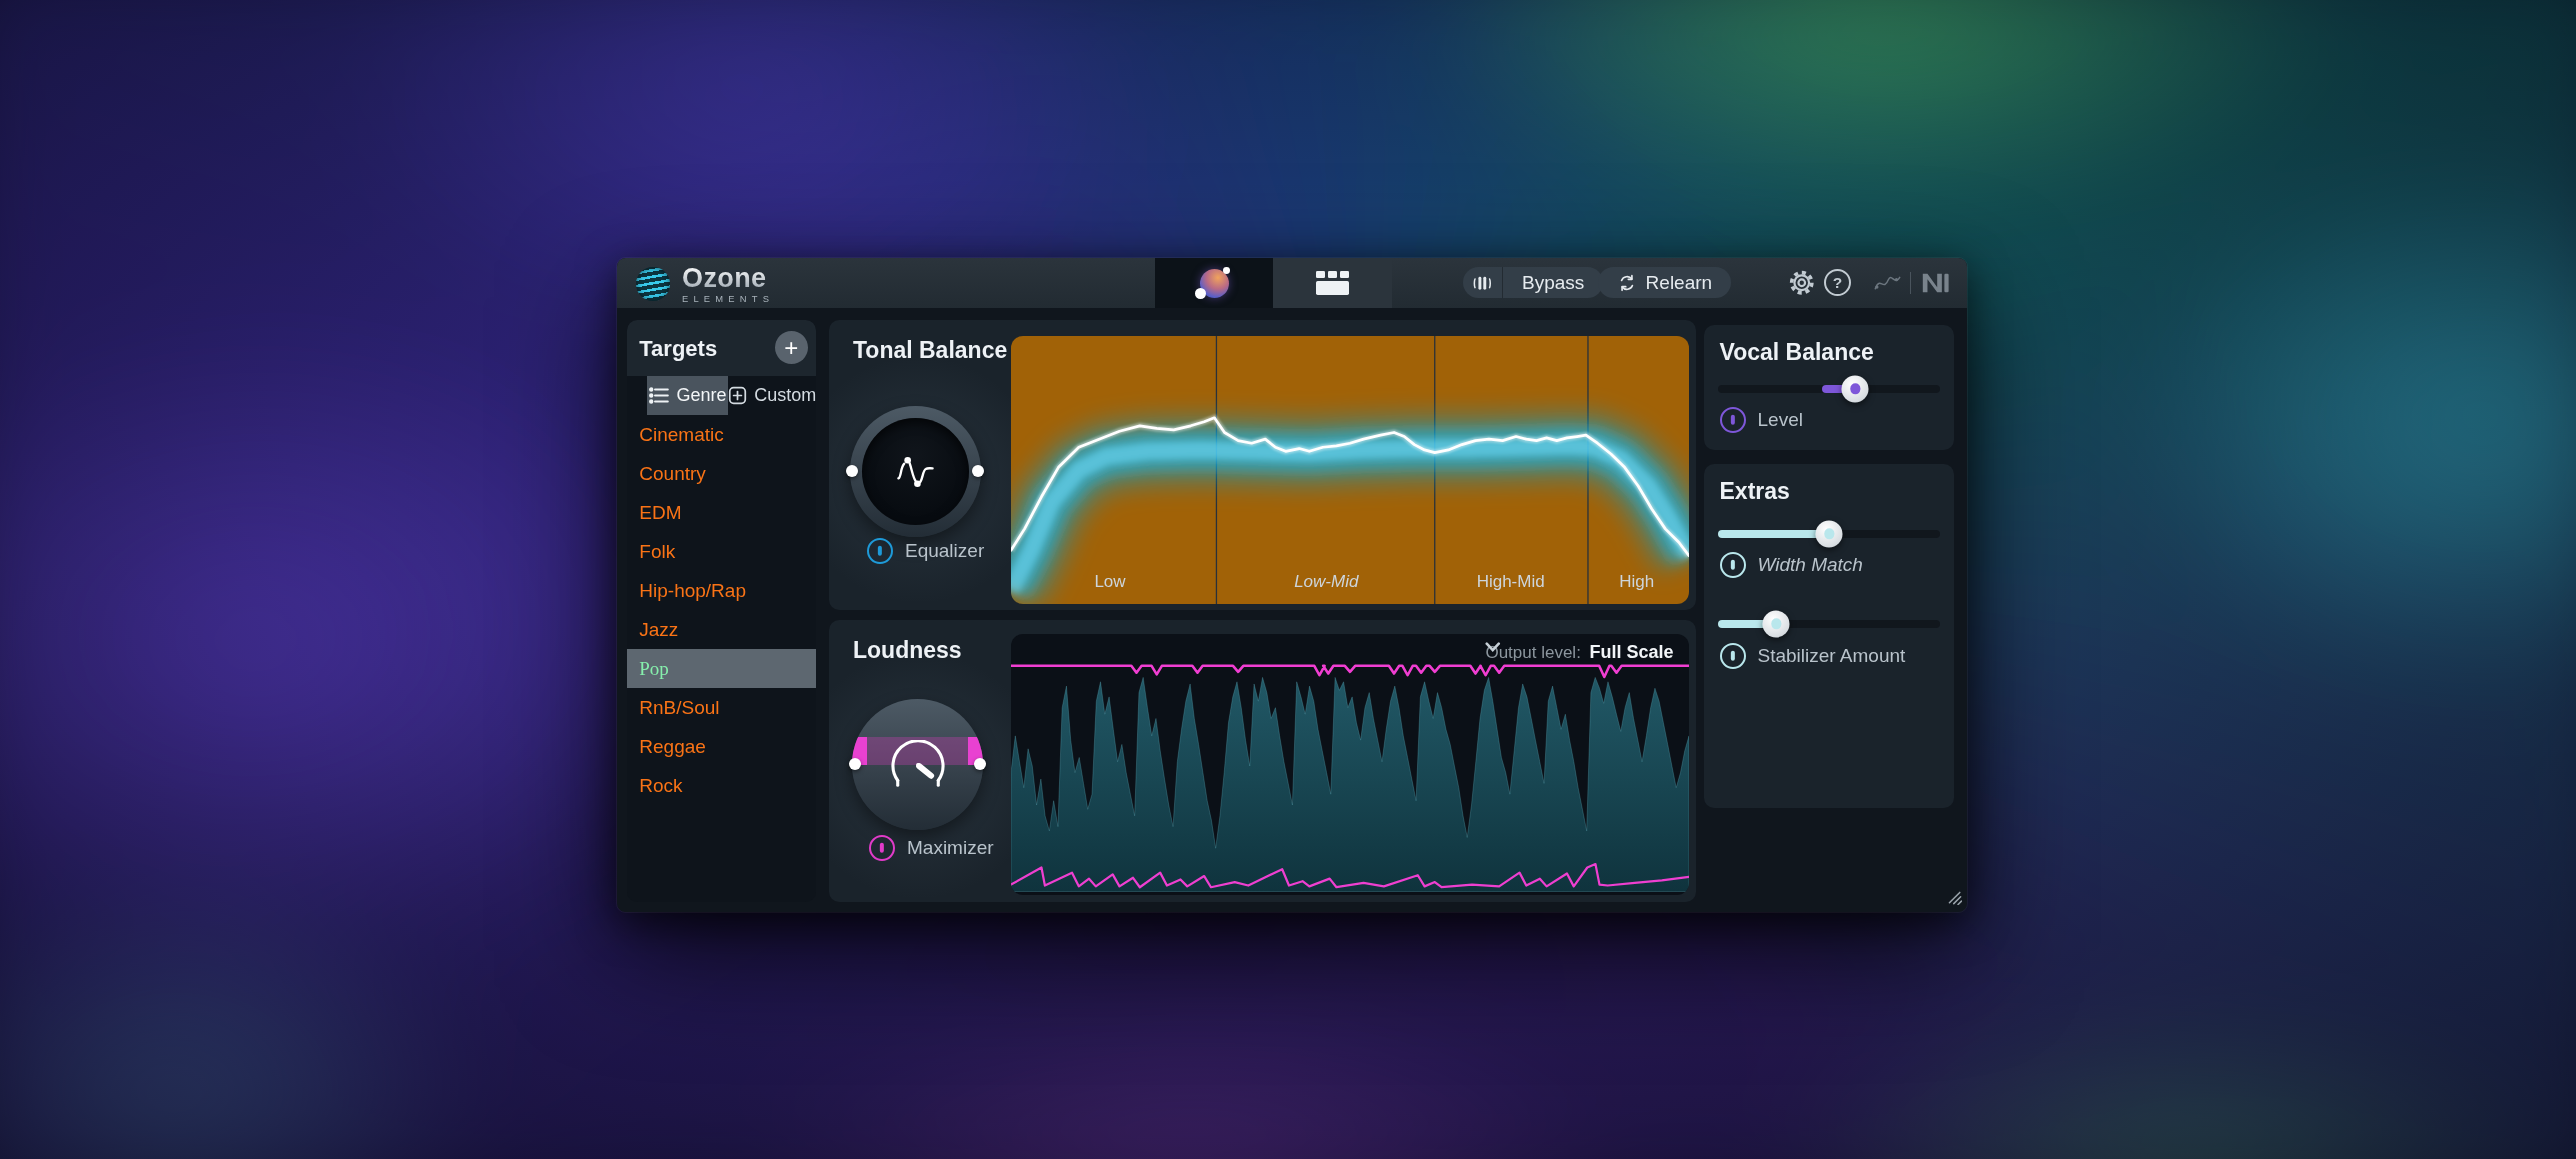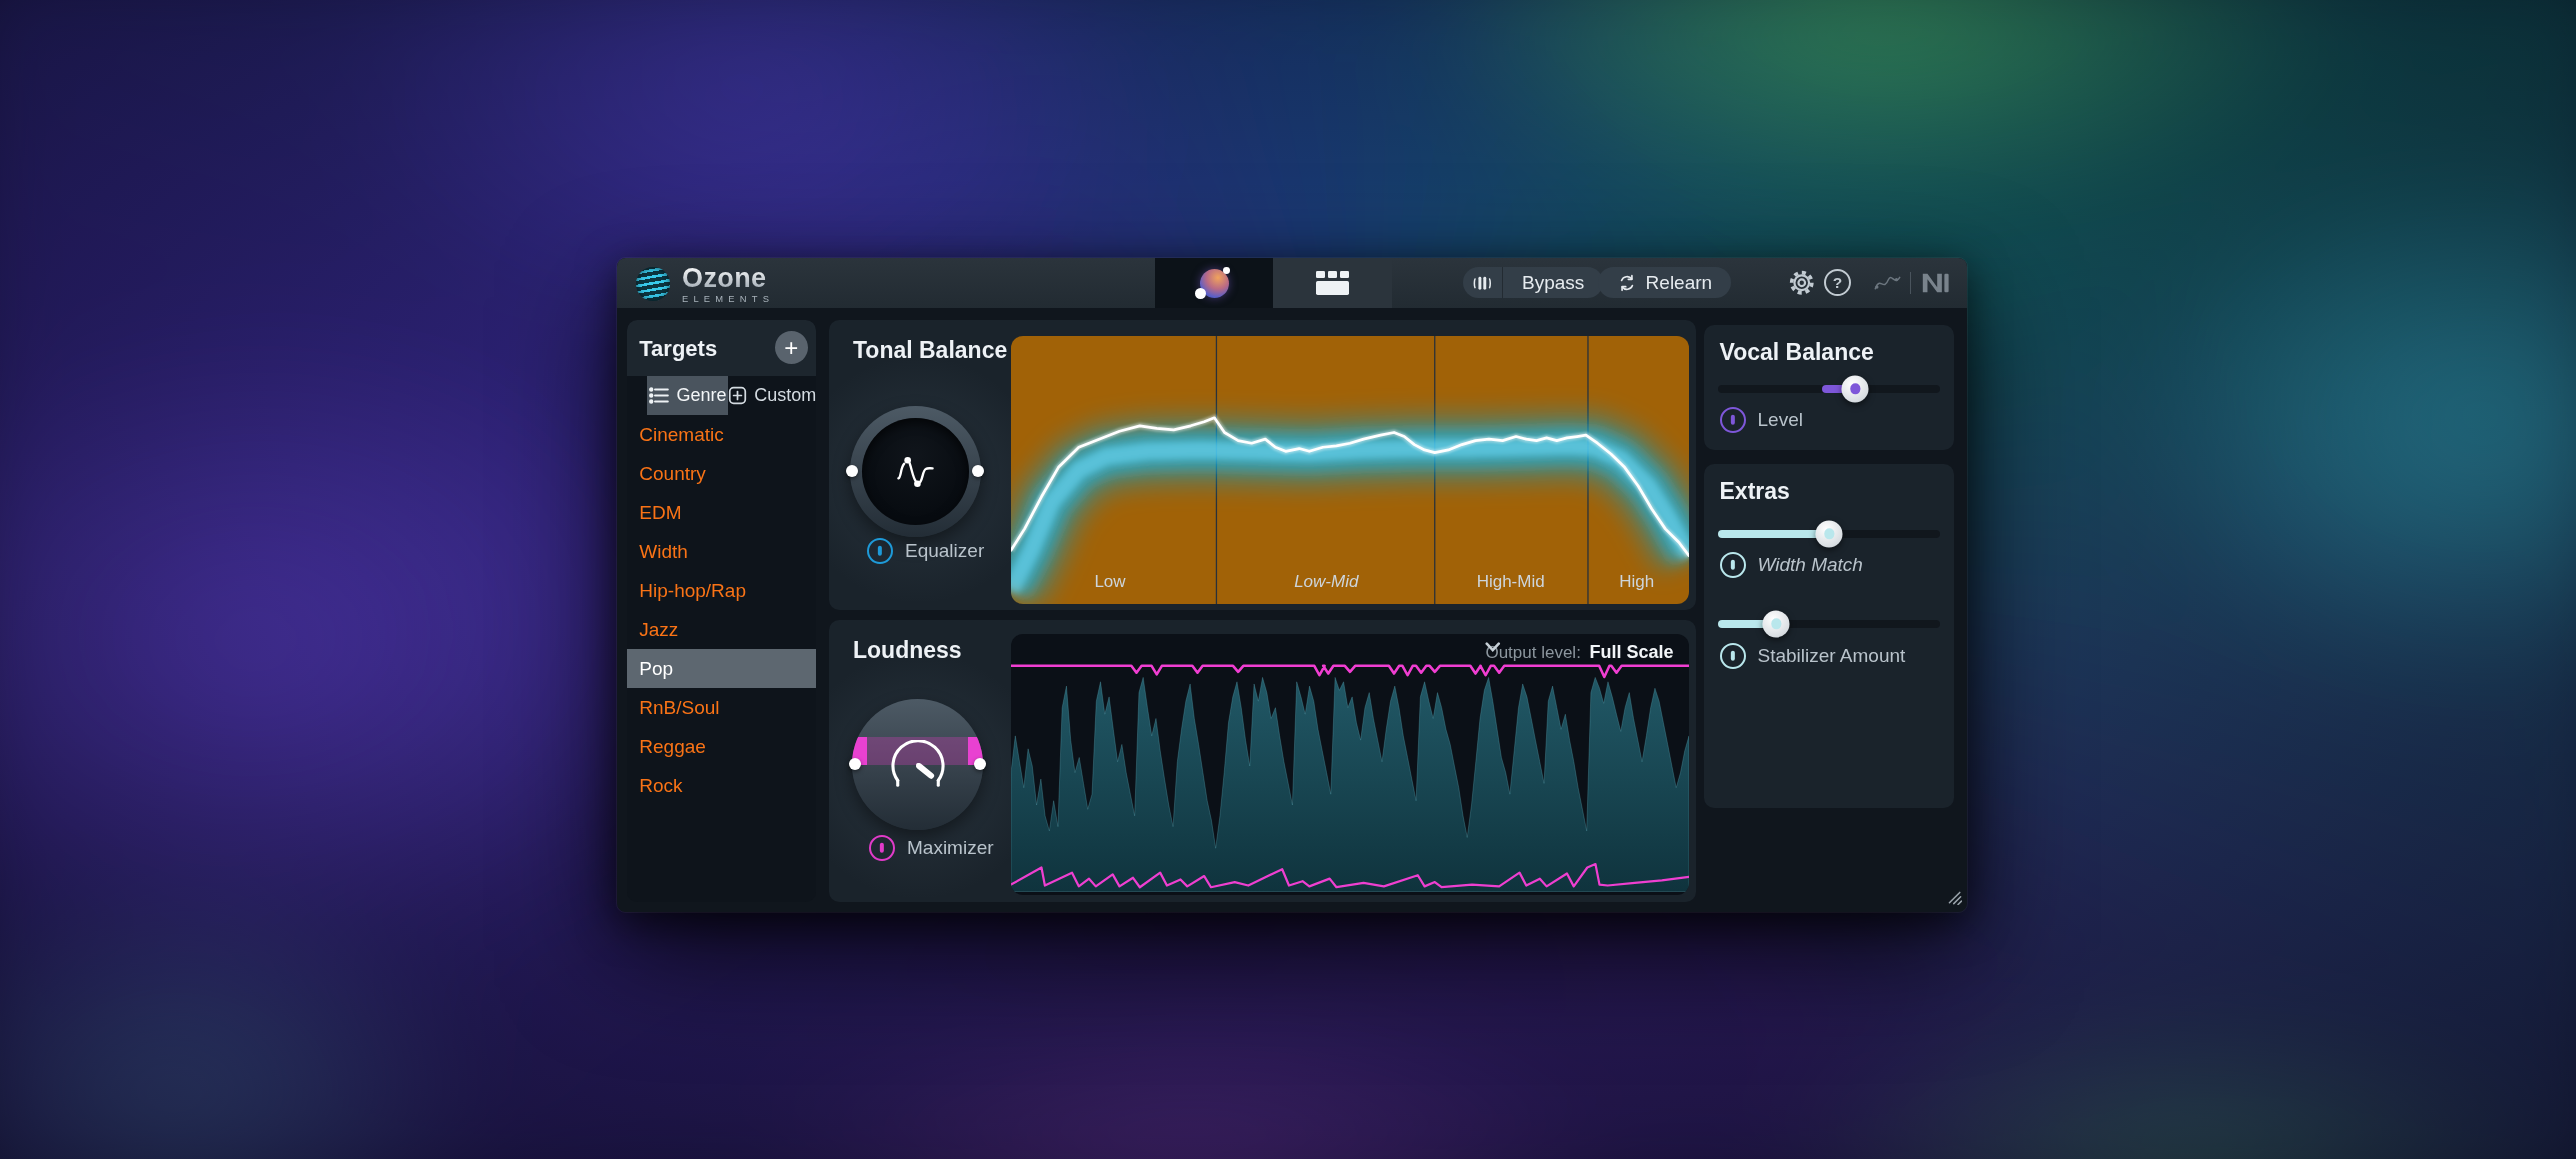--- a/index.html
+++ b/index.html
@@ -59,21 +59,21 @@
   .targets{left:10.3px;top:62px;width:189px;height:582px;background:#0e141b;}
   .targets-head{position:absolute;left:0;right:0;top:0;height:56px;background:#1d262e;border-radius:10.3px 10.3px 0 0;}
   .targets .ttl{left:12px;top:15.5px;font-size:22px;}
   .add-btn{position:absolute;right:8.6px;top:11px;width:33px;height:33px;border-radius:50%;background:#59636d;
     color:#fff;font-size:24px;display:flex;align-items:center;justify-content:center;cursor:pointer;}
   .ttabs{position:absolute;left:0;right:0;top:56px;height:39px;display:flex;padding-left:20px;}
   .ttab{flex:1;display:flex;align-items:center;justify-content:center;gap:6.9px;font-size:18px;color:#d4dbe1;cursor:pointer;}
   .ttab.sel{background:#4a545e;color:#f3f6f8;}
   .glist{position:absolute;left:0;right:0;top:95px;}
   .grow{height:39px;display:flex;align-items:center;padding-left:12px;font-size:19px;color:#f97316;cursor:pointer;}
-  .grow.sel{background:#5d6770;color:#ffffff;}
+  .grow.sel{background:#5d6770;color:#86efac;font-family:Liberation Serif, serif;}
   
   .mod{left:212px;width:867px;}
   .mod.tonal{top:62px;height:290px;}
   .mod.loud{top:362px;height:282px;}
   .mod::before{content:"";position:absolute;left:0;top:0;width:223px;height:100%;border-radius:10.3px;
     background:radial-gradient(circle 172px at 90px 55%, rgba(95,115,130,.22), transparent 72%);}
   .mod .ttl{left:24px;top:17px;}
   .viz{position:absolute;left:182px;width:678px;border-radius:12px;background:#a16207;overflow:hidden;}
   .viz.tb{top:15.5px;height:268px;}
   .viz.ld{top:13.7px;height:261px;background:#0b1017;}
@@ -208,21 +208,21 @@
           <line x1="11" y1="6.5" x2="11" y2="15.5"></line>
             <line x1="6.5" y1="11" x2="15.5" y2="11"></line>
         </svg>
         <span>Custom</span>
       </div>
     </div>
     <div class="glist">
         <div class="grow">Cinematic</div>
         <div class="grow">Country</div>
         <div class="grow">EDM</div>
-        <div class="grow">Width</div>
+        <div class="grow">Folk</div>
         <div class="grow">Hip-hop/Rap</div>
         <div class="grow">Jazz</div>
         <div class="grow sel">Pop</div>
         <div class="grow">RnB/Soul</div>
         <div class="grow">Reggae</div>
         <div class="grow">Rock</div>
       </div>
   </div>
 
   <div class="card mod tonal">

